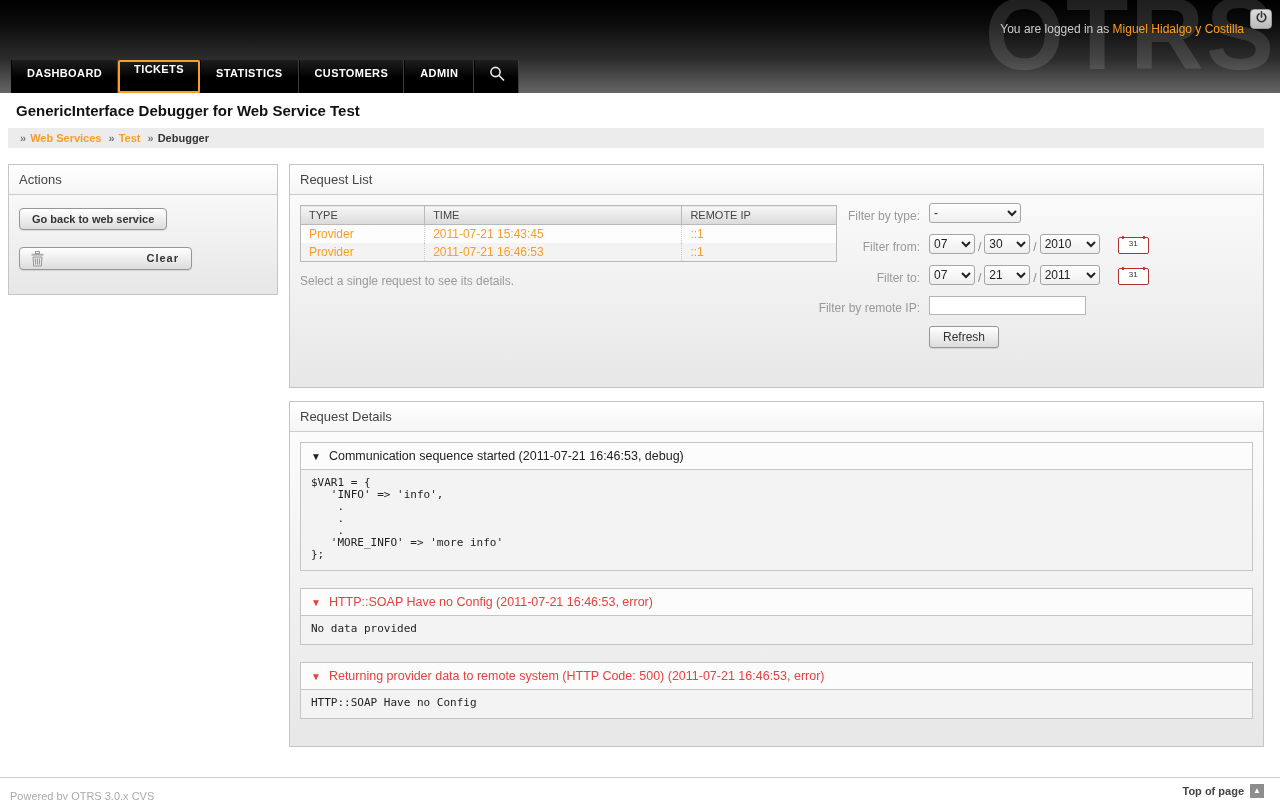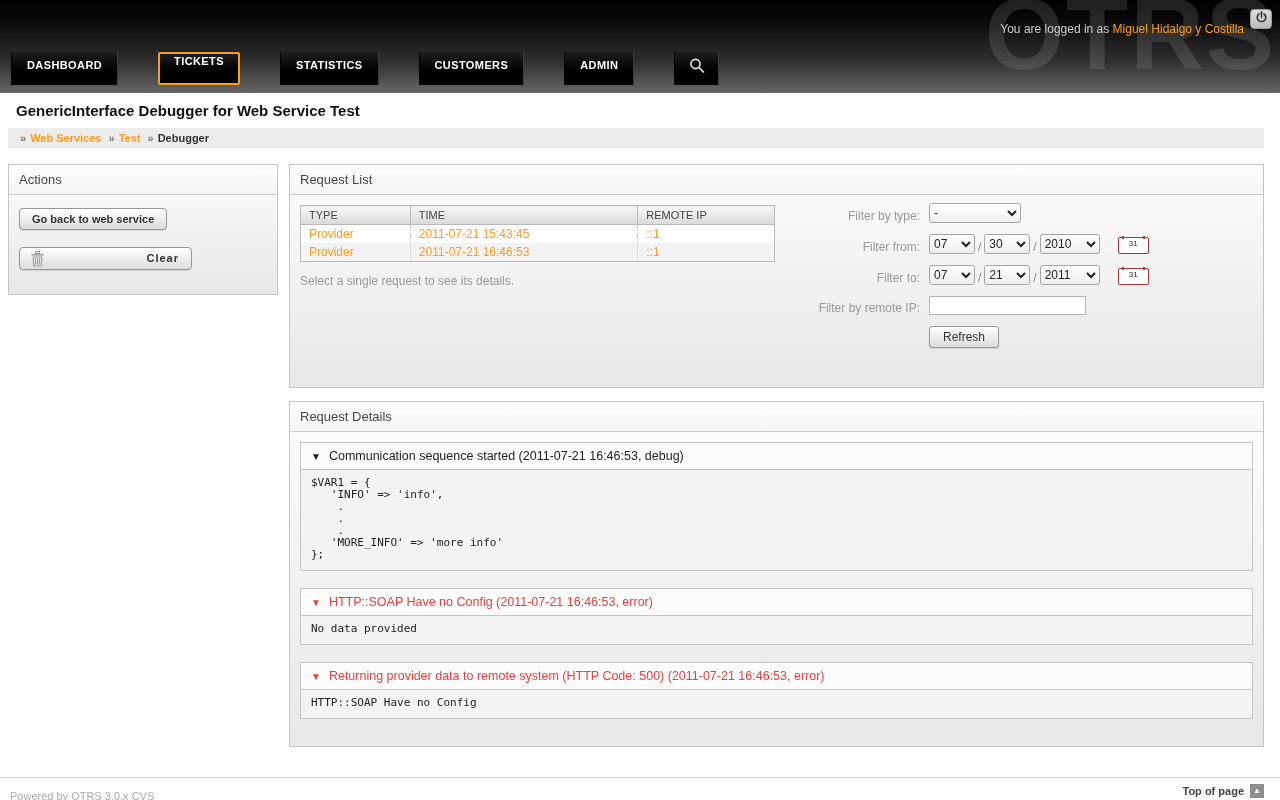--- a/index.html
+++ b/index.html
@@ -10,21 +10,21 @@
   .header { position:relative; height:93px;
     background:linear-gradient(180deg,#000 0%,#0b0b0b 25%,#2e2e2e 65%,#666 100%);
     overflow:hidden; }
   .watermark { position:absolute; top:-24px; right:4px; font-size:102px; font-weight:bold;
     color:rgba(255,255,255,0.12); letter-spacing:2px; z-index:1; }
   .login-line { position:absolute; top:22px; right:36px; z-index:2; font-size:12px; color:#ccc; }
   .login-line .uname { color:var(--accent-orange); }
   .power-btn { position:absolute; top:9px; right:8px; z-index:2; width:22px; height:20px;
     background:linear-gradient(#ddd,#bbb); border-radius:4px; border:1px solid #999;
     display:flex; align-items:center; justify-content:center; cursor:pointer; }
-  .nav { position:absolute; left:11px; bottom:8px; display:flex; z-index:2;gap:40px; }
+  .nav { position:absolute; left:11px; bottom:0; display:flex; z-index:2; }
   .nav-tab { height:33px; padding:7px 15px 0; background:linear-gradient(#1e1e1e,#000 55%);
     color:#fff; font-size:11px; font-weight:bold; letter-spacing:0.4px;
     border-right:1px solid #3d3d3d; border-left:1px solid #000; cursor:pointer; }
   .nav-tab.active { border:2px solid var(--accent-orange); border-radius:2px; padding:1px 14px 0; }
   .nav-tab.search { width:45px; display:flex; justify-content:center; padding:4px 0 0; }
 
   
   .page-title { margin:9px 16px 0; font-size:15px; font-weight:bold; color:#111; }
   .breadcrumb { margin:9px 16px 0 8px; background:#ececec; padding:4px 8px;
     font-size:11px; font-weight:bold; color:#333; }
@@ -45,21 +45,21 @@
   
   .sidebar .panel-body { padding:13px 10px 24px; }
   .btn { display:inline-block; border:1px solid #969696; border-radius:4px;
     background:linear-gradient(#fff,#dcdcdc); color:#333; font-size:11px; font-weight:bold;
     padding:4px 12px; cursor:pointer; box-shadow:0 1px 1px rgba(0,0,0,0.1); }
   .btn-clear { position:relative; margin-top:17px; width:173px; text-align:right;
     padding:4px 12px 5px; letter-spacing:1px; }
   .trash-ico { position:absolute; left:10px; top:3px; }
 
   
-  .req-table { border-collapse:collapse; width:475px; }
+  .req-table { border-collapse:collapse; width:537px; }
   .req-table th { background:linear-gradient(#f7f7f7,#dadada); border:1px solid #b9b9b9;
     font-size:11px; font-weight:normal; color:#444; text-align:left; padding:3px 8px; cursor:pointer; }
   .req-table td { color:var(--accent-orange); font-size:12px; padding:2px 8px;
     border-left:1px dotted #ccc; border-right:1px dotted #ccc; cursor:pointer;margin-left:28px; }
   .req-table tr.r0 td { background:#fdfdfd; }
   .req-table tr.r1 td { background:#f3f3f3; }
   .req-table tbody { border:1px solid #b9b9b9; }
   .col-type { width:110px; } .col-time { width:228px; } .col-ip { width:137px; }
   .hint { margin-top:12px; color:#999; font-size:12px; }
 

